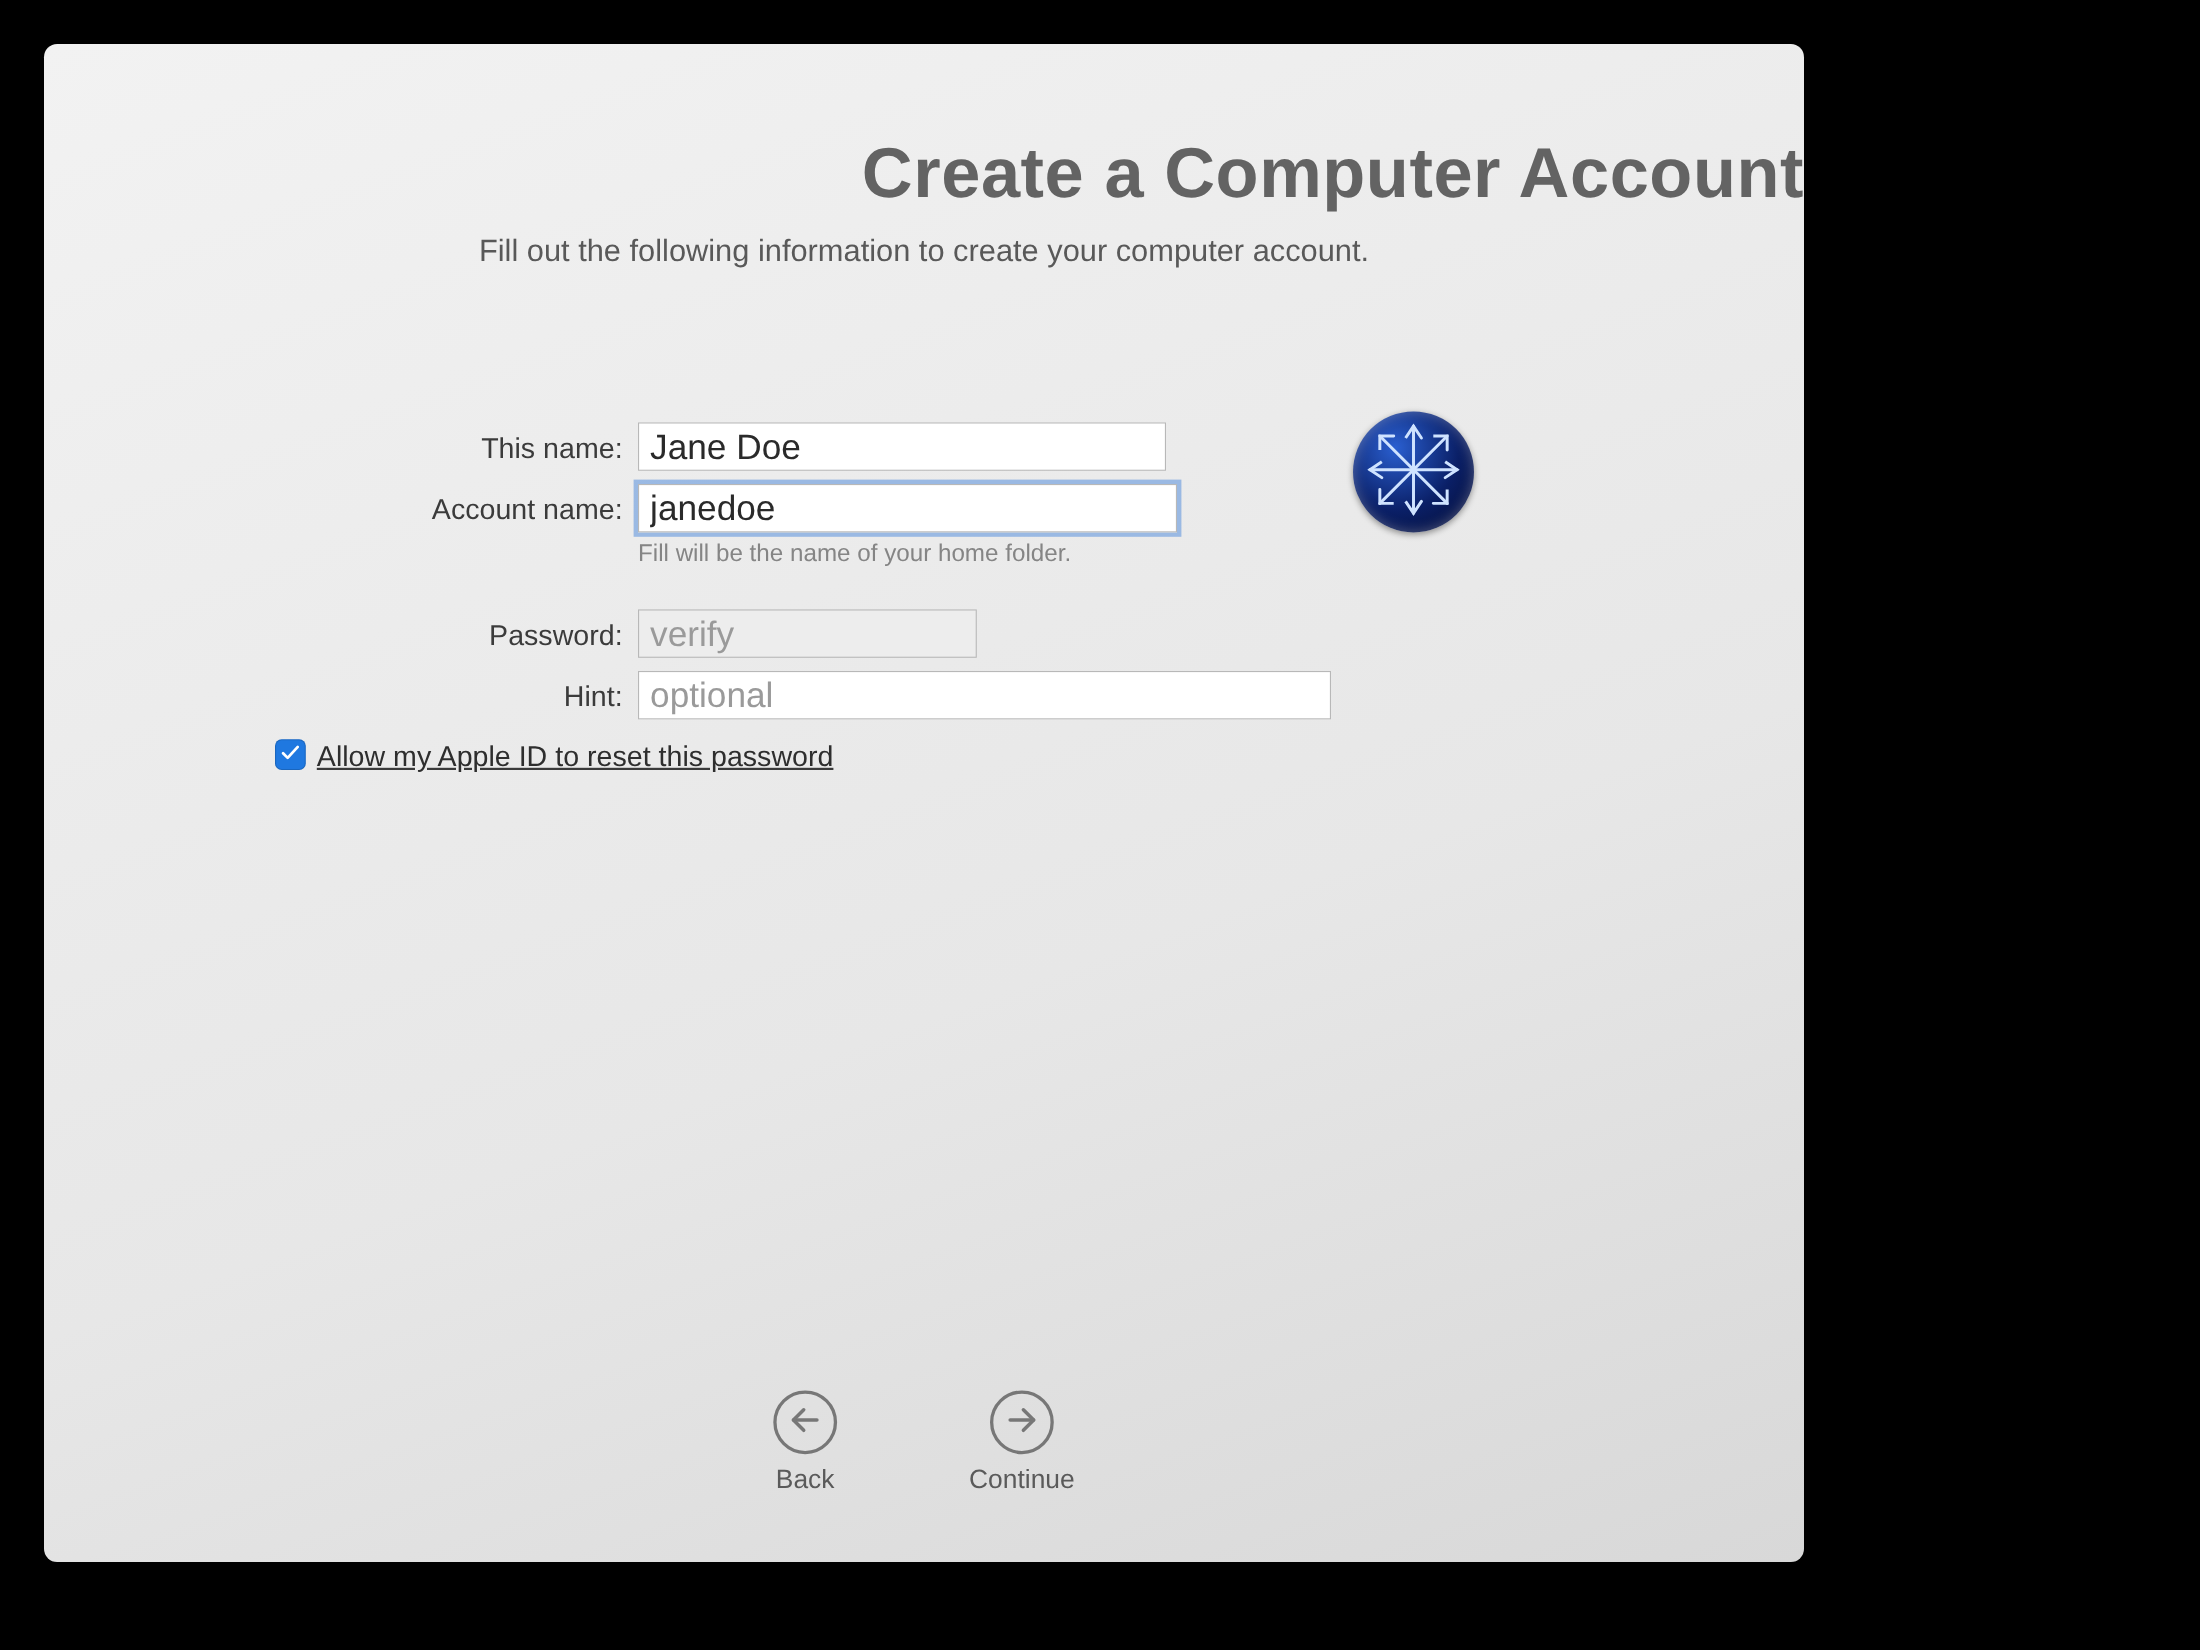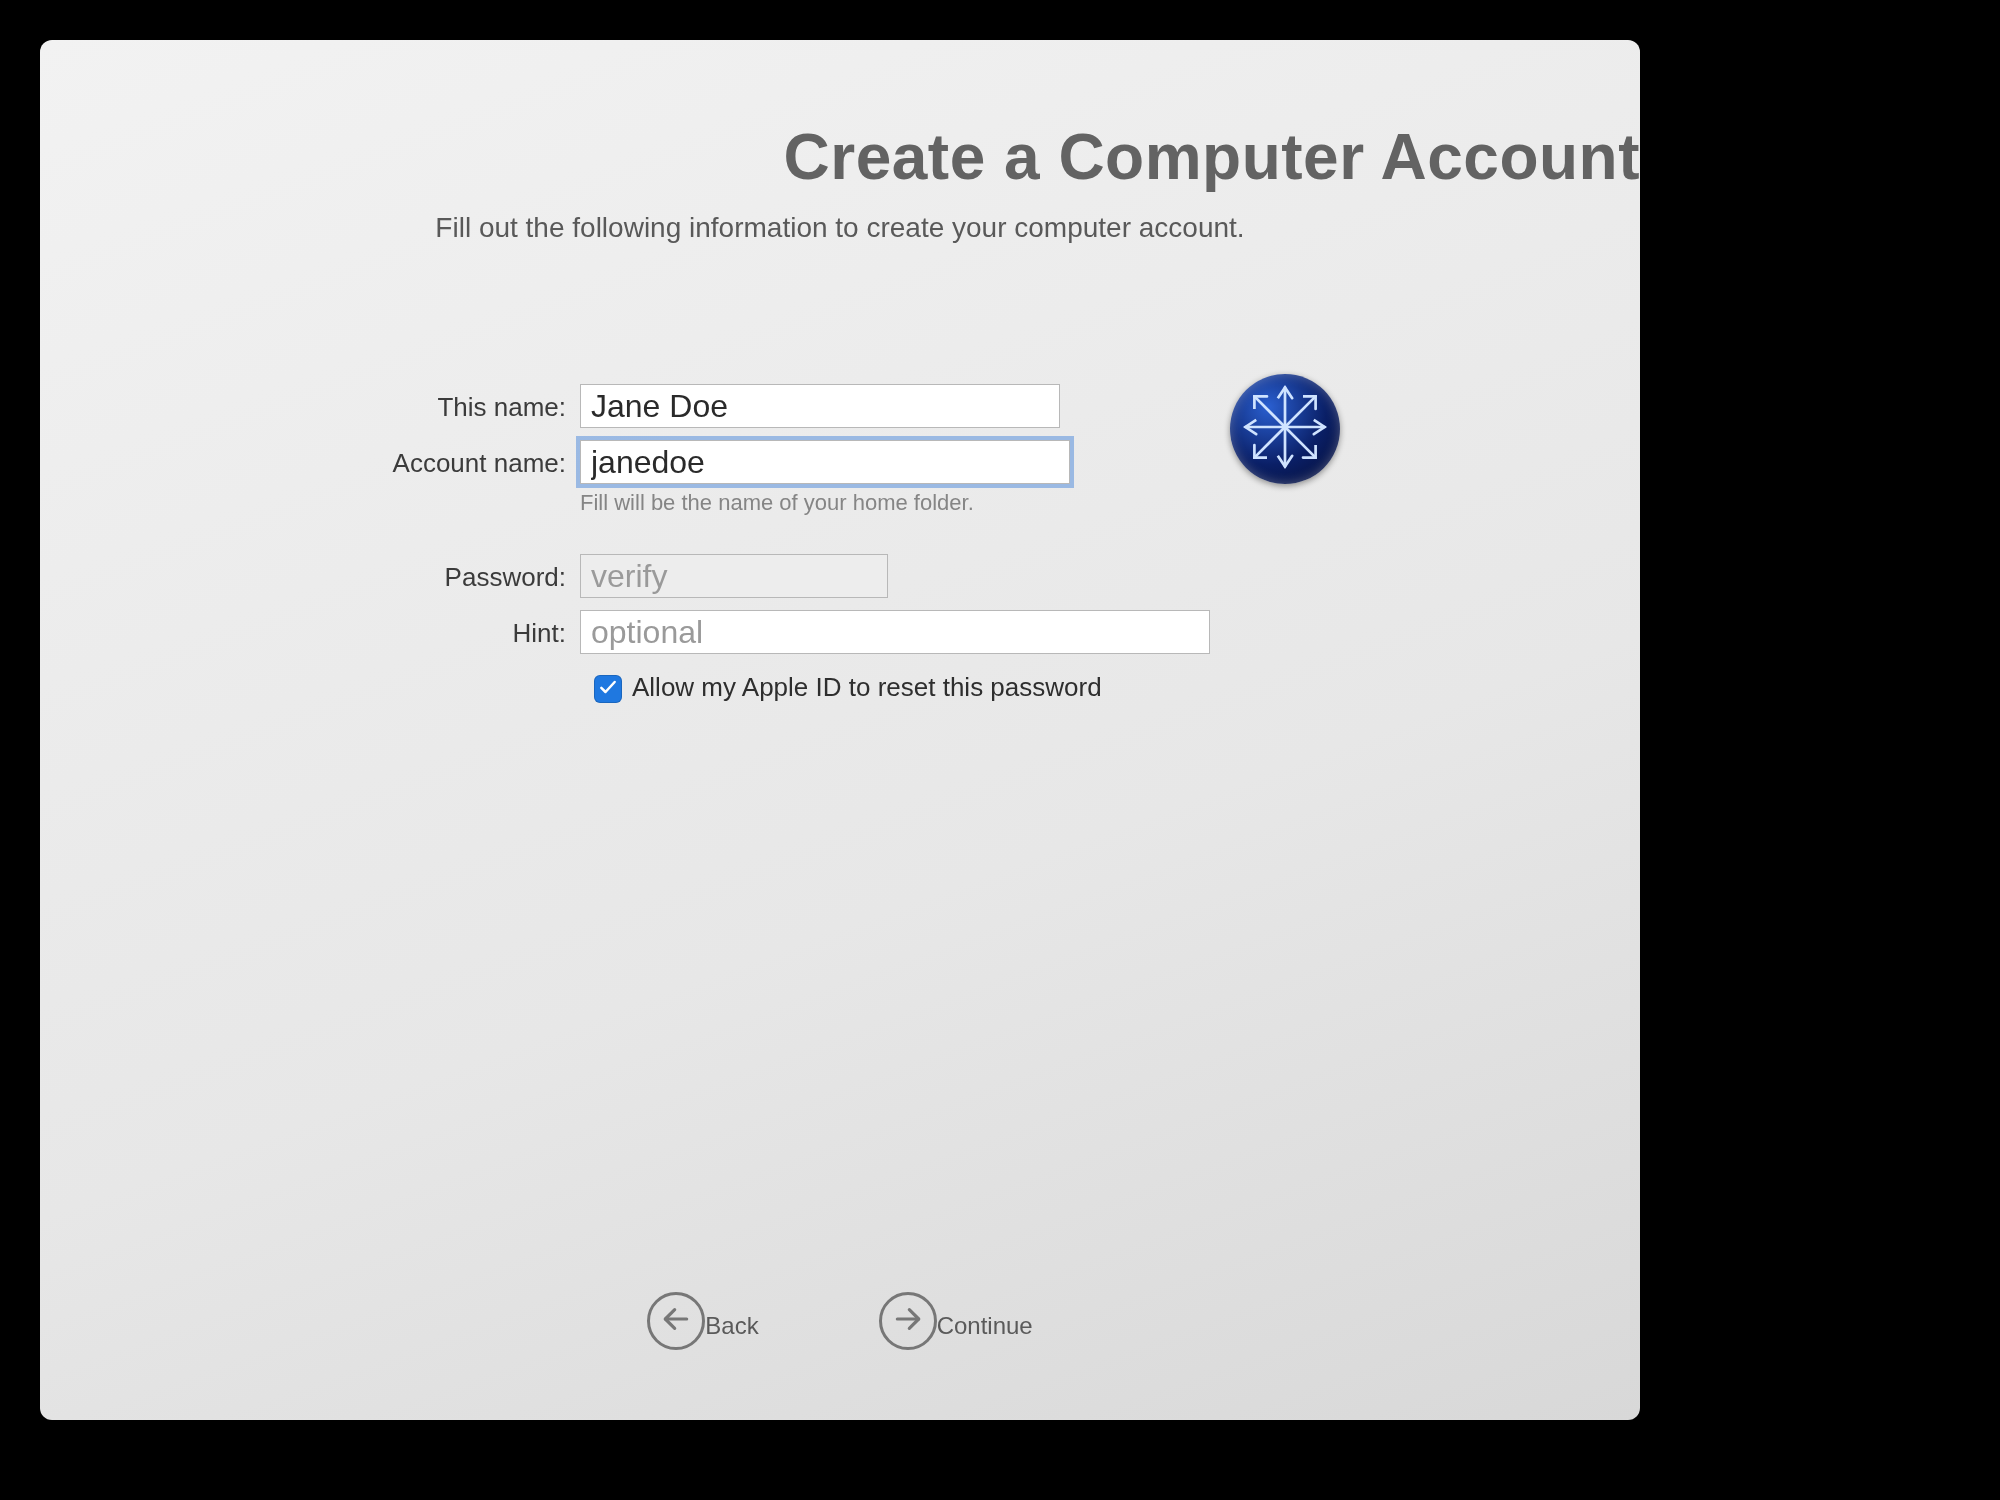--- a/index.html
+++ b/index.html
@@ -90,42 +90,42 @@
     left: 980px; top: -10px;
     width: 110px; height: 110px;
     border-radius: 55px;
     background: radial-gradient(circle at 35% 30%, #2a5fd0 0%, #0a1f66 55%, #050b2e 100%);
     box-shadow: inset 0 0 12px rgba(255,255,255,0.3), 0 2px 6px rgba(0,0,0,0.4);
     display:flex; align-items:center; justify-content:center;
   }
   .avatar svg { width: 90px; height: 90px; }
 
   .check-row {
-    display:flex; align-items:flex-end;
+    display:flex; align-items:flex-start;
     margin-top: 18px;
-    margin-left: 344px;
     gap: 10px;
+    text-decoration: underline;
   }
   .checkbox {
     width: 28px; height: 28px;
     border-radius: 6px;
     background: #1f78e0;
     display:flex; align-items:center; justify-content:center;
     box-shadow: inset 0 0 0 1px rgba(0,0,0,0.15);
   }
   .checkbox svg { width: 20px; height: 20px; }
   .check-label { font-size: 26px; color:#2e2e2e; }
 
   .nav {
     position:absolute;
     bottom: 60px; left: 0; width: 100%;
     display:flex; justify-content:center; gap: 120px;
   }
   .nav-btn {
-    display:flex; flex-direction:row; align-items:center;
+    display:flex; flex-direction:column; align-items:center;
     cursor:pointer; user-select:none;
     color:#5a5a5a;
   }
   .circle {
     width: 58px; height:58px;
     border: 3px solid #777;
     border-radius: 50%;
     display:flex; align-items:center; justify-content:center;
     margin-bottom: 10px;
   }

